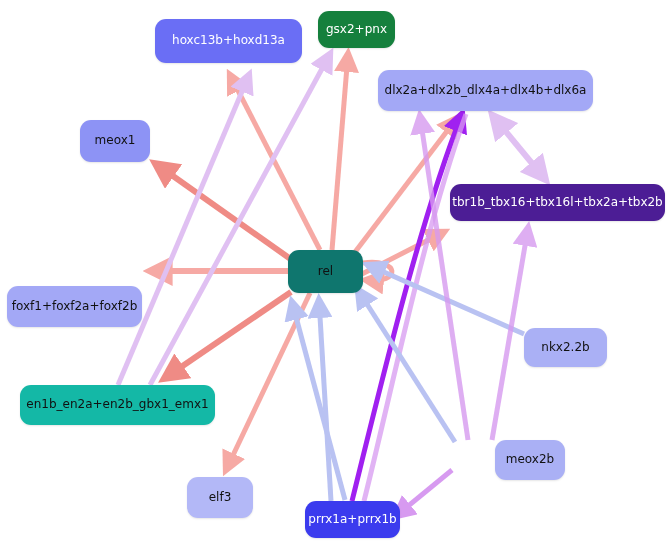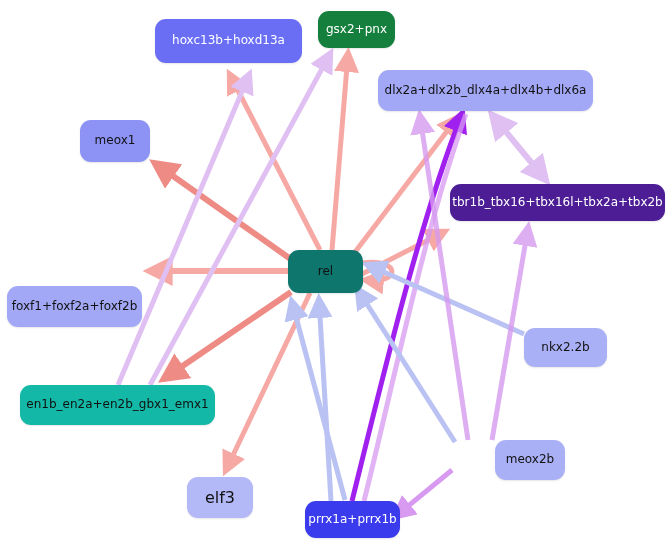--- a/index.html
+++ b/index.html
@@ -94,19 +94,19 @@
     </div>
     <div class="node" style="left: 524px; top: 328px; width: 83px; height: 39px; background: rgb(170, 176, 245); color: rgb(17, 17, 17); font-size: 12px;">
       <span>nkx2.2b</span>
     </div>
     <div class="node" style="left: 20px; top: 385px; width: 195px; height: 40px; background: #14b8a6; color: rgb(17, 17, 17); font-size: 12px;">
       <span>en1b_en2a+en2b_gbx1_emx1</span>
     </div>
     <div class="node" style="left: 450px; top: 440px; width: 70px; height: 40px; background: rgb(170, 176, 245); color: rgb(17, 17, 17); font-size: 12px; margin-left: 45px;">
       <span>meox2b</span>
     </div>
-    <div class="node" style="left: 187px; top: 477px; width: 66px; height: 41px; background: rgb(179, 184, 247); color: rgb(17, 17, 17); font-size: 16px;">
+    <div class="node" style="left: 187px; top: 477px; width: 66px; height: 41px; background: rgb(179, 184, 247); color: rgb(17, 17, 17); font-size: 12px;">
       <span>elf3</span>
     </div>
     <div class="node" style="left: 305px; top: 501px; width: 95px; height: 37px; background: rgb(59, 59, 238); color: rgb(255, 255, 255); font-size: 12px; text-align: center;">
       <span>prrx1a+prrx1b</span>
     </div>
   </div>
 
 </body></html>

